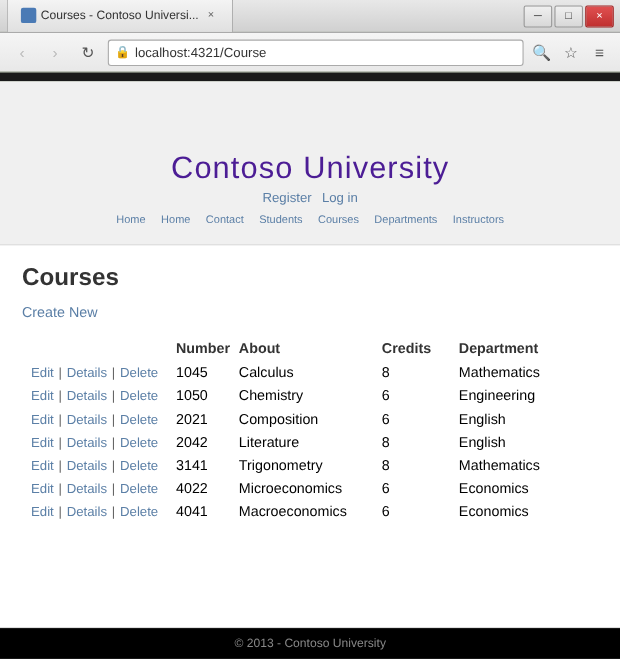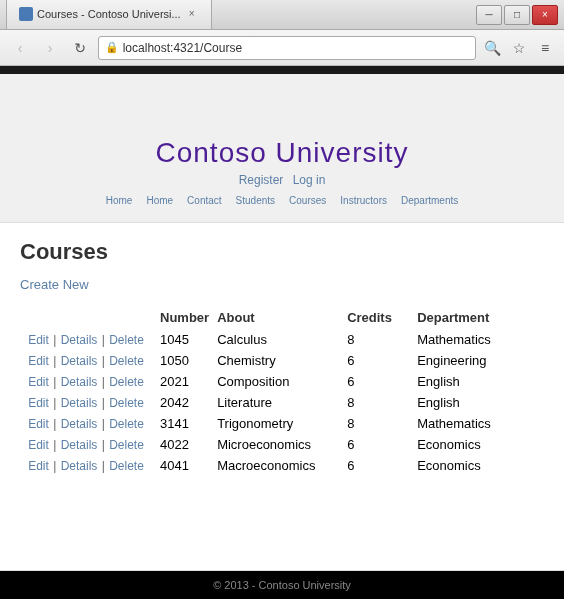--- a/index.html
+++ b/index.html
@@ -328,22 +328,22 @@
     <div class="auth-links">
       <a>Register</a>
       <a>Log in</a>
     </div>
     <nav class="nav-menu">
       <a>Home</a>
       <a>Home</a>
       <a>Contact</a>
       <a>Students</a>
       <a>Courses</a>
+      <a>Departments</a>
       <a>Instructors</a>
-      <a>Departments</a>
     </nav>
   </div>
 
   <div class="main-content">
     <div class="page-title">Courses</div>
     <a class="create-new-link">Create New</a>
 
     <table class="courses-table">
       <thead>
         <tr>

